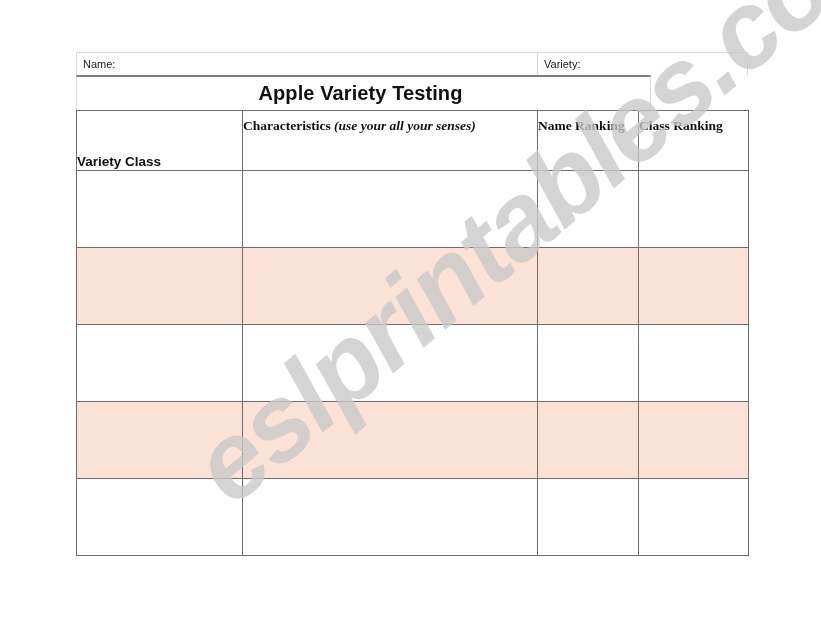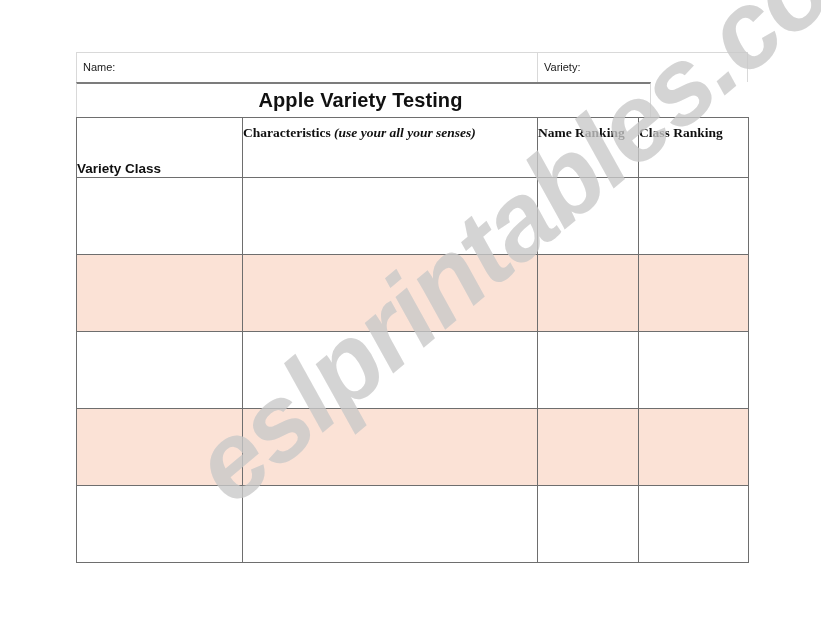--- a/index.html
+++ b/index.html
@@ -48,21 +48,21 @@
     left: 76px;
     top: 52px;
     width: 672px;
     z-index: 1;
   }
 
   
   .id-row {
     display: flex;
     width: 672px;
-    height: 30px;
+    height: 23px;
     box-sizing: border-box;
     border: 1px solid #d9d9d9;
     border-bottom: none;
     background: #ffffff;
   }
   .id-cell {
     box-sizing: border-box;
     display: flex;
     align-items: center;
     padding-left: 6px;

